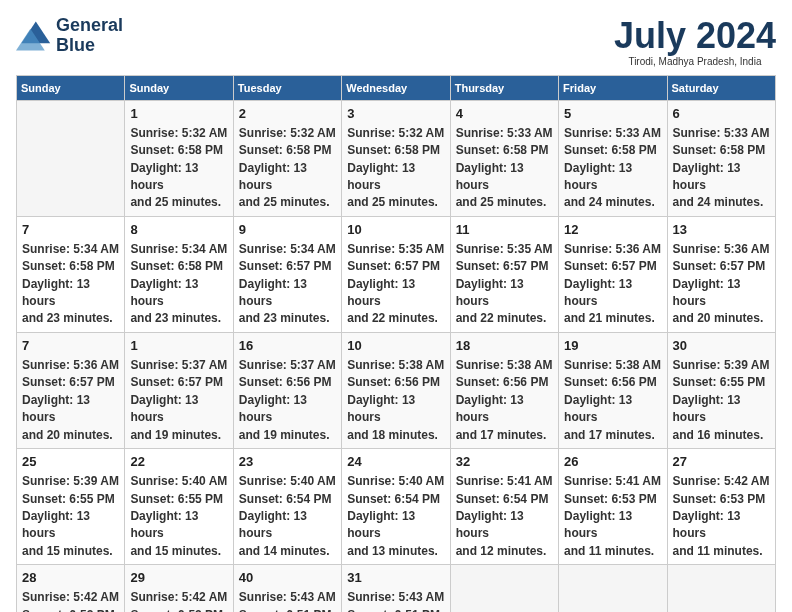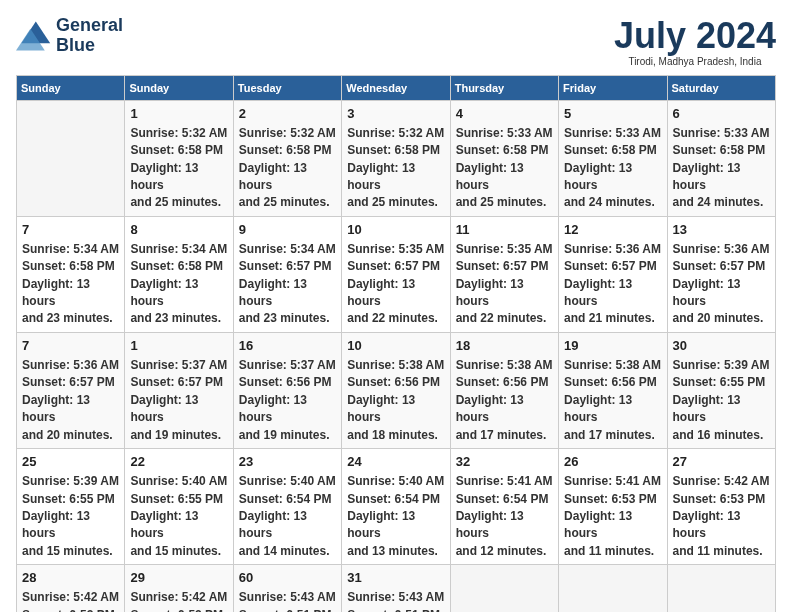--- a/index.html
+++ b/index.html
@@ -334,21 +334,21 @@
 and 10 minutes.</div>
         </td>
         <td>
           <span class="day-num">29</span>
           <div class="day-info" style="white-space: pre-line;">Sunrise: 5:42 AM
 Sunset: 6:52 PM
 Daylight: 13 hours
 and 9 minutes.</div>
         </td>
         <td>
-          <span class="day-num">60</span>
+          <span class="day-num">40</span>
           <div class="day-info" style="white-space: pre-line;">Sunrise: 5:43 AM
 Sunset: 6:51 PM
 Daylight: 13 hours
 and 8 minutes.</div>
         </td>
         <td>
           <span class="day-num">31</span>
           <div class="day-info" style="white-space: pre-line;">Sunrise: 5:43 AM
 Sunset: 6:51 PM
 Daylight: 13 hours

